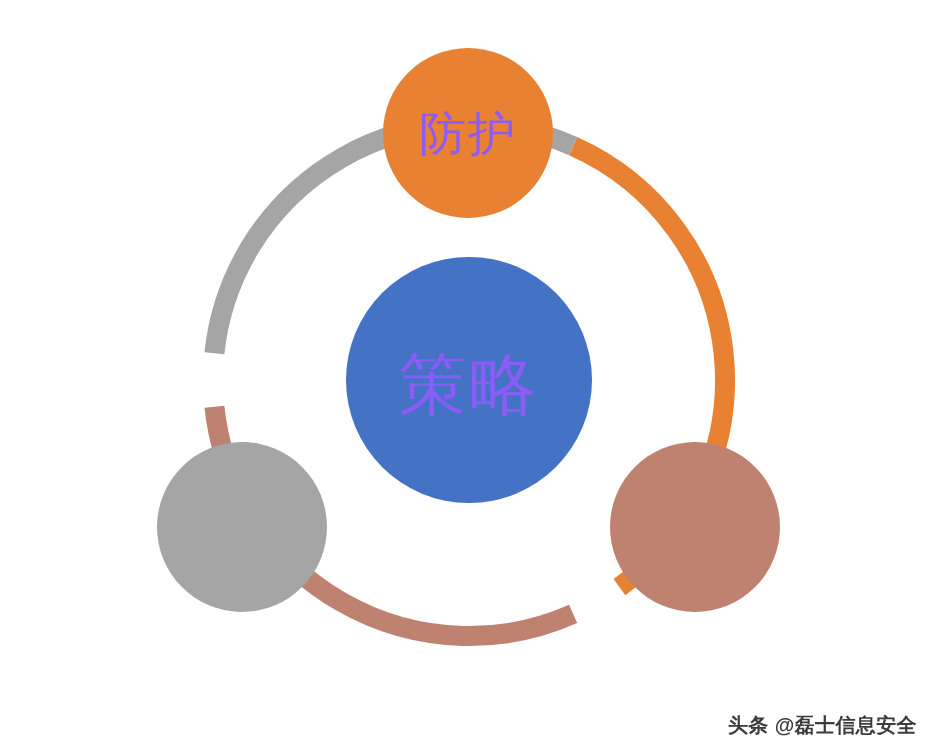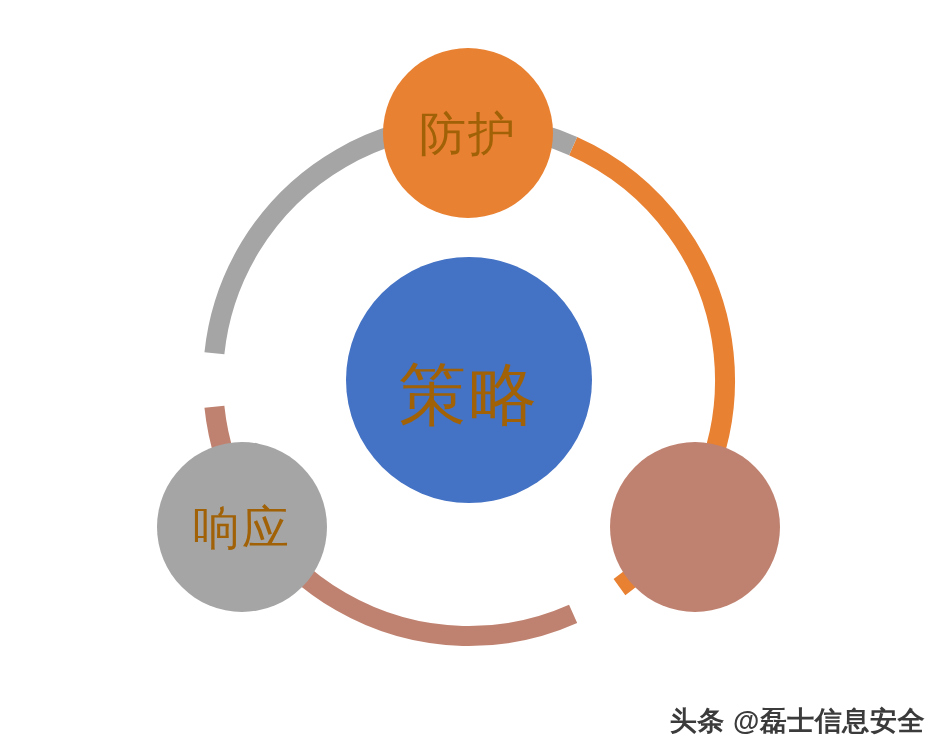--- a/index.html
+++ b/index.html
@@ -28,44 +28,44 @@
     left: 0;
     top: 0;
     width: 945px;
     height: 751px;
     display: block;
   }
 
   .node-label {
     position: absolute;
     transform: translate(-50%, -50%);
-    color: #a16207;
+    color: #8b5cf6;
     font-family: "Liberation Sans", "DejaVu Sans", sans-serif;
     font-weight: 400;
     letter-spacing: 0.04em;
     white-space: nowrap;
     text-align: right;
     line-height: 1;
     pointer-events: none;
   }
 
   .node-label.center {
     font-size: 68px;
   }
 
   .node-label.satellite {
     font-size: 47px;
   }
 
   #watermark {
     position: absolute;
-    right: 20px;
+    right: 28px;
     bottom: 12px;
     font-family: "Liberation Sans", "DejaVu Sans", sans-serif;
-    font-size: 27px;
+    font-size: 20px;
     font-weight: 700;
     color: #2b2b2b;
     letter-spacing: 0.02em;
     opacity: 0.92;
     white-space: nowrap;
     text-shadow: 0 0 1px rgba(255,255,255,0.9);
   }
 </style>
 </head>
 <body>
@@ -81,22 +81,21 @@
     <g id="node-layer">
       <circle id="node-circle-0" cx="468" cy="133" r="85" fill="#E98132"></circle>
       <circle id="node-circle-1" cx="695" cy="527" r="85" fill="#C08270"></circle>
       <circle id="node-circle-2" cx="242" cy="527" r="85" fill="#A5A5A5"></circle>
     </g>
     <g id="hub-layer">
       <circle id="hub-circle" cx="469" cy="380" r="123" fill="#4472C4"></circle>
     </g>
   </svg>
 
-  <div class="node-label center" id="hub-label" style="left: 469px; top: 394px;">策略</div>
+  <div class="node-label center" id="hub-label" style="left: 469px; top: 384px;">策略</div>
 
   <div class="node-label satellite" id="node-label-0" style="left: 468px; top: 133px;">防护</div>
 
 
-  <div class="node-label satellite" id="node-label-2" style="left: 242px; top: 527px;">响应</div>
 
   <div id="watermark">头条 @磊士信息安全</div>
 
 </div>
 
 </body></html>

